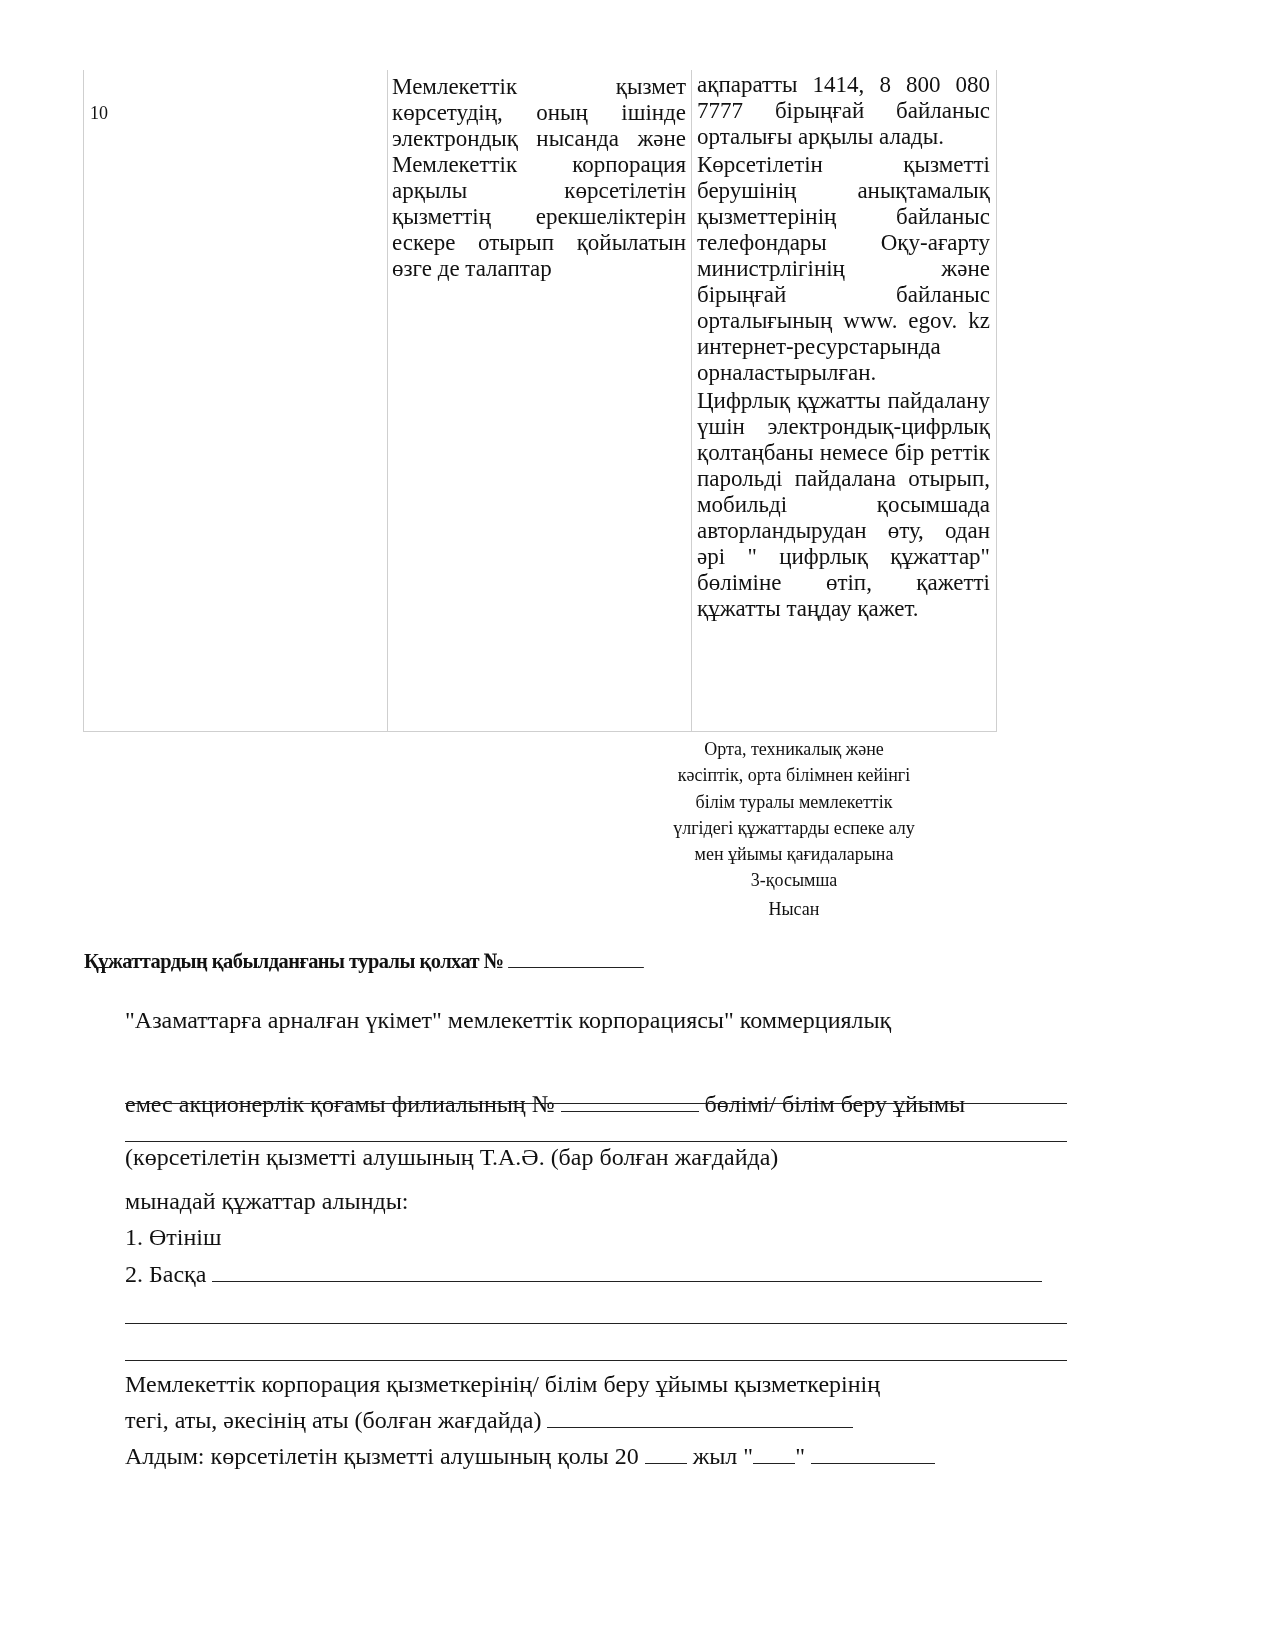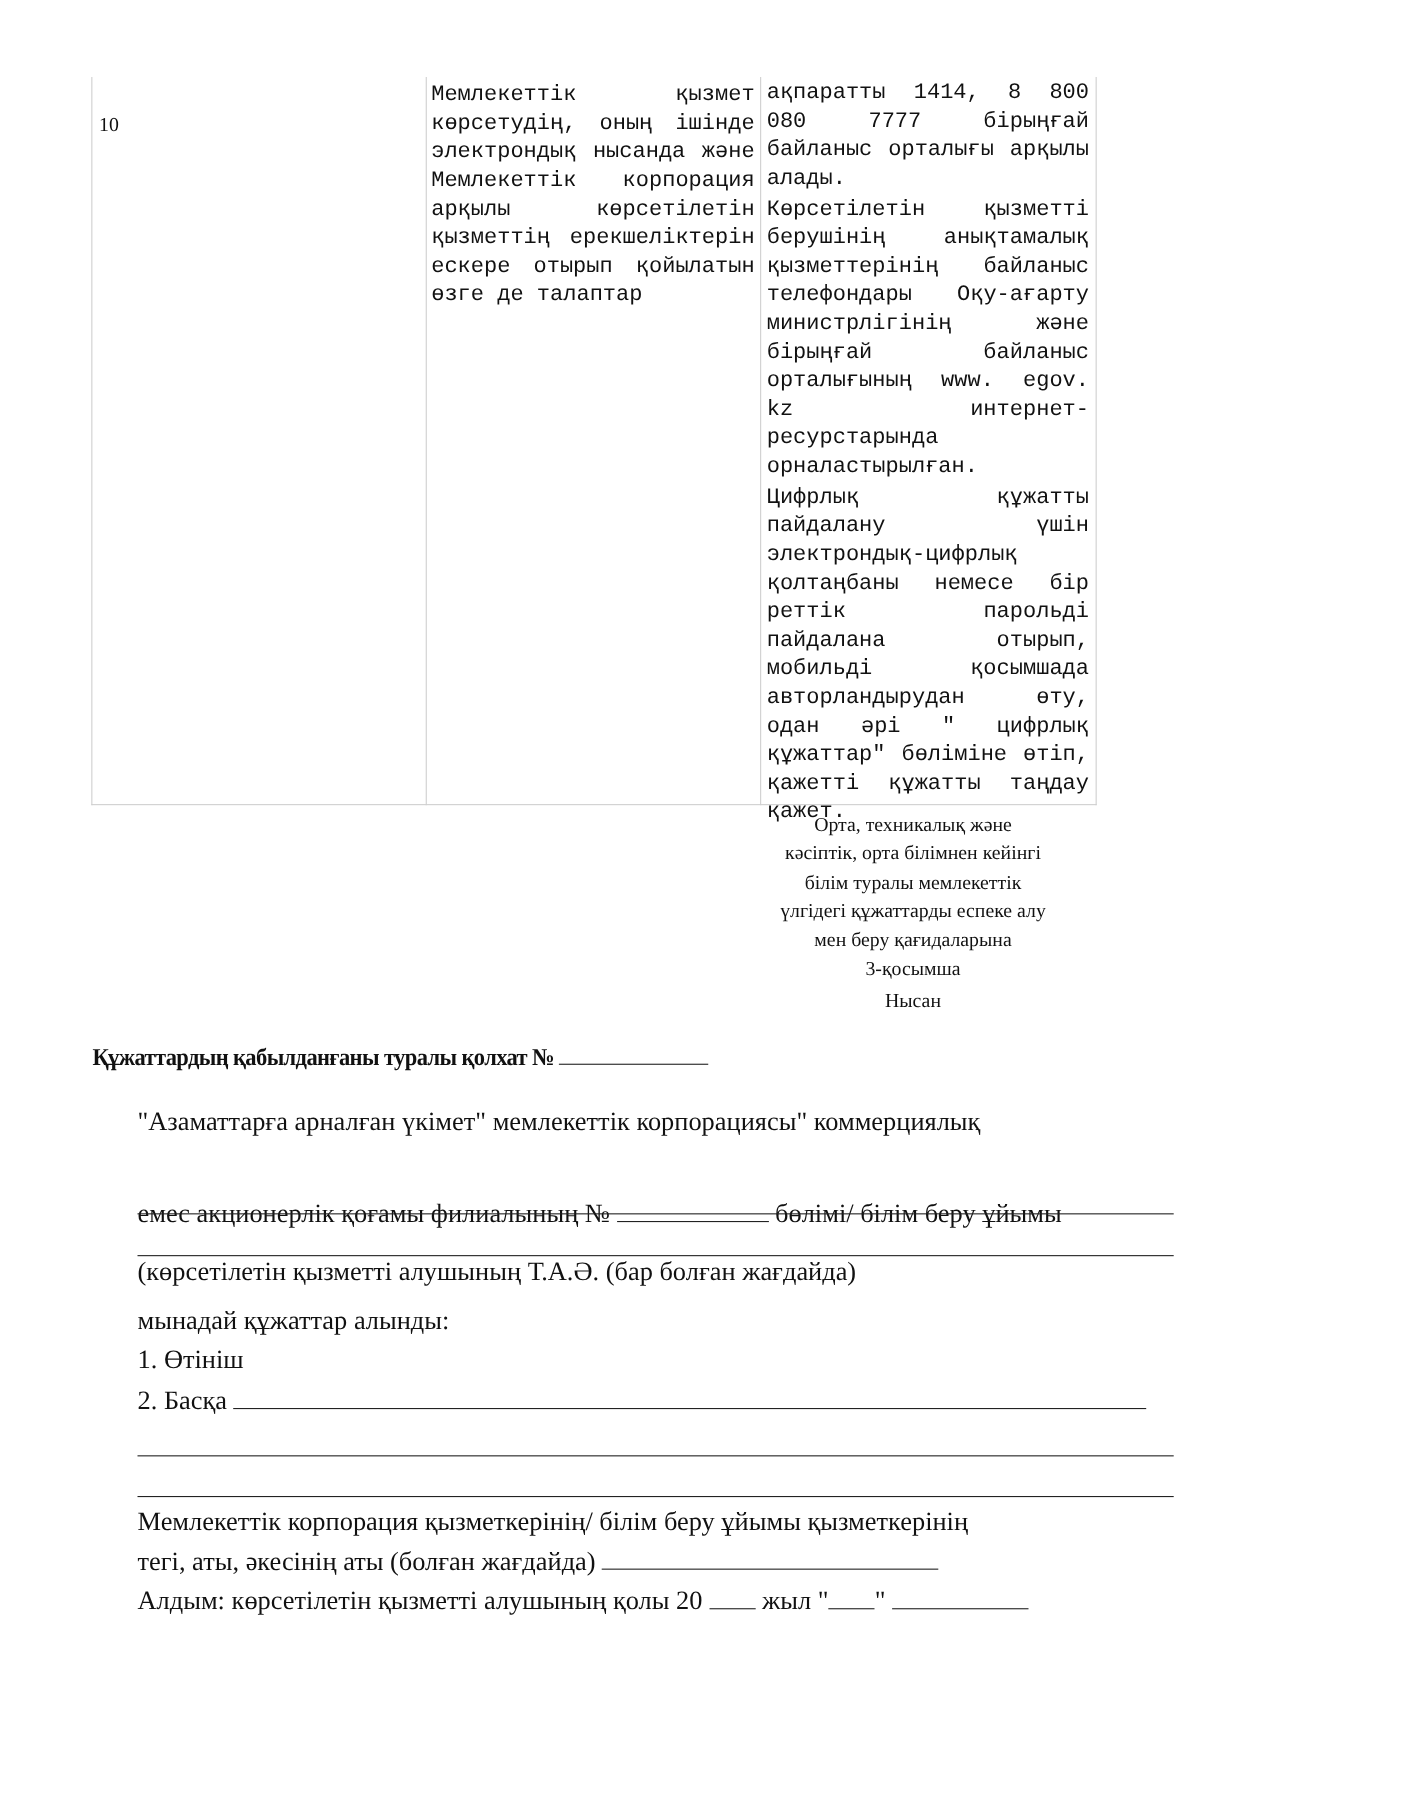--- a/index.html
+++ b/index.html
@@ -2,25 +2,25 @@
 <html><head>
 <meta charset="utf-8">
 <style>
   html,body{margin:0;padding:0;background:#fff;}
   body{width:1275px;height:1650px;position:relative;overflow:hidden;
        font-family:"Liberation Serif","DejaVu Serif",serif;color:#111;}
   .tbl{position:absolute;left:83px;top:70px;width:914px;height:662px;
        border-left:1px solid #cfcfcf;border-bottom:1px solid #cfcfcf;box-sizing:border-box;}
   .vline{position:absolute;top:70px;height:662px;width:1px;background:#cfcfcf;}
   .c1{position:absolute;left:90px;top:103px;font-size:18px;}
-  .cell{position:absolute;font-size:20px;line-height:26px;text-align:justify;font-family:Liberation Mono, monospace;}
+  .cell{position:absolute;font-size:23px;line-height:26px;text-align:justify;}
   .c2{left:392px;top:74px;width:294px;}
   .c3{left:697px;top:72px;width:293px;}
   .c3 p{margin:0 0 2px 0;}
-  .annex{position:absolute;left:680px;top:736px;width:300px;text-align:center;
+  .annex{position:absolute;left:644px;top:736px;width:300px;text-align:center;
          font-size:18px;line-height:26.3px;}
   .heading{position:absolute;left:84px;top:948px;font-size:22px;font-weight:bold;
            letter-spacing:-0.6px;transform:scaleX(0.93);transform-origin:left;}
   .form{position:absolute;left:125px;font-size:24px;line-height:36px;white-space:nowrap;}
   .line{position:absolute;left:125px;width:942px;height:1px;background:#222;}
   .u{display:inline-block;border-bottom:1px solid #222;height:22px;vertical-align:baseline;}
 </style>
 </head>
 <body>
 
@@ -35,21 +35,21 @@
   <p>ақпаратты 1414, 8 800 080 7777 бірыңғай байланыс орталығы арқылы алады.</p>
   <p>Көрсетілетін қызметті берушінің анықтамалық қызметтерінің байланыс телефондары Оқу-ағарту министрлігінің және бірыңғай байланыс орталығының www. egov. kz интернет-ресурстарында орналастырылған.</p>
   <p>Цифрлық құжатты пайдалану үшін электрондық-цифрлық қолтаңбаны немесе бір реттік парольді пайдалана отырып, мобильді қосымшада авторландырудан өту, одан әрі " цифрлық құжаттар" бөліміне өтіп, қажетті құжатты таңдау қажет.</p>
 </div>
 
 <div class="annex">
   <div>Орта, техникалық және</div>
   <div>кәсіптік, орта білімнен кейінгі</div>
   <div>білім туралы мемлекеттік</div>
   <div>үлгідегі құжаттарды еспеке алу</div>
-  <div>мен беру қағидаларына</div>
+  <div>мен ұйымы қағидаларына</div>
   <div>3-қосымша</div>
   <div style="margin-top:2px">Нысан</div>
 </div>
 
 <div class="heading">
   <span>Құжаттардың қабылданғаны туралы қолхат №</span>
   <span class="u" style="width:146px;height:18px"></span>
 </div>
 
 <div class="form" style="top:1002px">"Азаматтарға арналған үкімет" мемлекеттік корпорациясы" коммерциялық</div>

